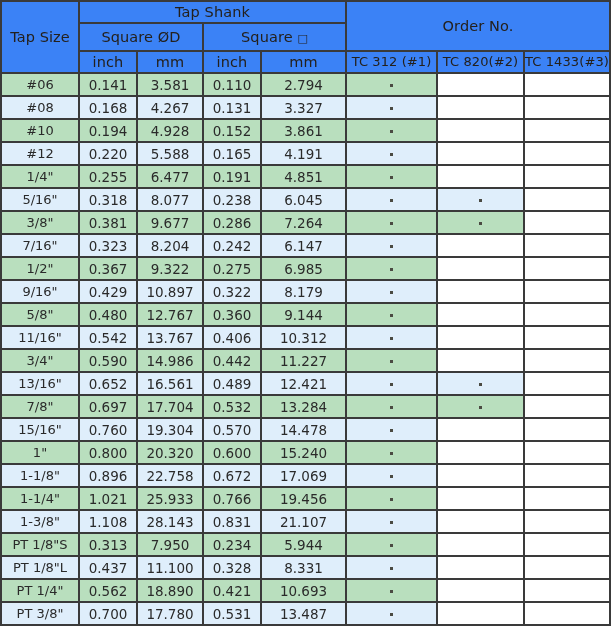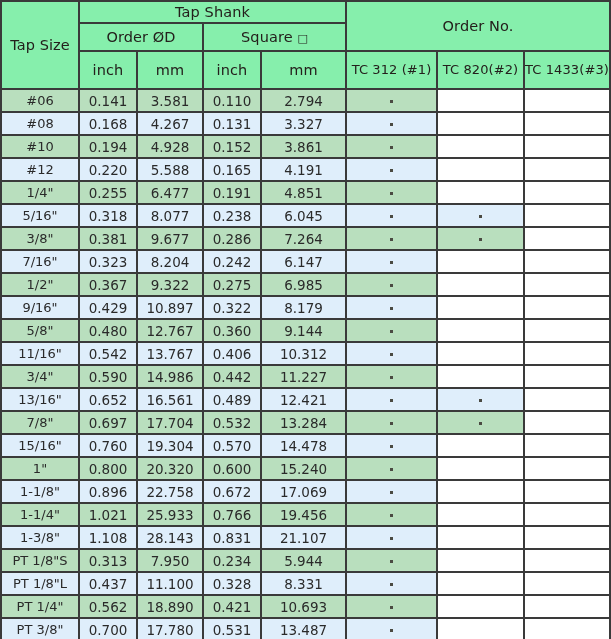--- a/index.html
+++ b/index.html
@@ -23,29 +23,29 @@
   #spec-table td, #spec-table th {
     border-right: 2px solid #3a3a3a;
     border-bottom: 2px solid #3a3a3a;
     padding: 0;
     margin: 0;
     text-align: center;
     vertical-align: middle;
     font-weight: normal;
   }
   .hdr {
-    background: #86efac;
+    background: #3b82f6;
     color: #24201c;
     font-weight: bold;
     font-size: 14.5px;
     letter-spacing: 0.1px;
   }
   .hdr-top { height: 22px; }
   .hdr-mid { height: 28px; }
-  .hdr-bot { height: 38px; }
+  .hdr-bot { height: 22px; }
   .hdr-small {
     font-size: 13px;
     line-height: 1.12;
   }
   .row-green { background: #b9dfbe; border-radius: 11px; }
   .row-blue  { background: #dfeefb; margin-left: 20px; }
   .data-cell {
     height: 21px;
     font-size: 13.5px;
     color: #2a2a2a;
@@ -88,21 +88,21 @@
       <col class="c-tc820">
       <col class="c-tc1433">
   </colgroup>
   <thead>
     <tr class="hdr-top">
       <th class="hdr" rowspan="3">Tap Size</th>
       <th class="hdr" colspan="4">Tap Shank</th>
       <th class="hdr" colspan="3" rowspan="2">Order No.</th>
     </tr>
     <tr class="hdr-mid">
-      <th class="hdr" colspan="2">Order ØD</th>
+      <th class="hdr" colspan="2">Square ØD</th>
       <th class="hdr" colspan="2">
         <span>Square</span>
         <span style="font-size:11px;">□</span>
       </th>
     </tr>
     <tr class="hdr-bot">
       <th class="hdr">inch</th>
       <th class="hdr">mm</th>
       <th class="hdr">inch</th>
       <th class="hdr">mm</th>

